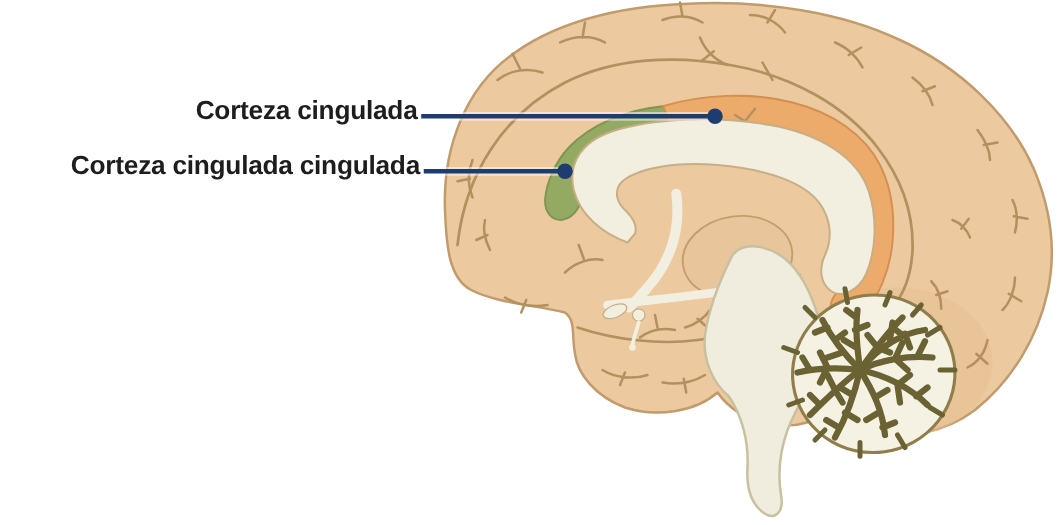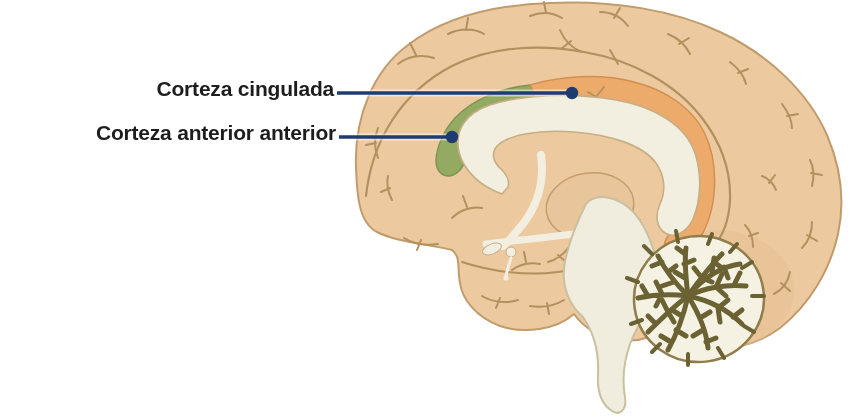--- a/index.html
+++ b/index.html
@@ -166,15 +166,15 @@
       <circle cx="572" cy="93" r="6.2" style="fill:var(--leader);"></circle>
     </g>
     <g>
       <line x1="339" y1="137" x2="452" y2="137" style="stroke:rgba(255,255,255,0.5);stroke-width:7;"></line>
       <line x1="339" y1="137" x2="452" y2="137" style="stroke:var(--leader);stroke-width:3.6;"></line>
       <circle cx="452" cy="137" r="6.2" style="fill:var(--leader);"></circle>
     </g>
   </svg>
 
   <div class="callout-label label-1">Corteza cingulada</div>
-  <div class="callout-label label-2">Corteza anterior anterior</div>
+  <div class="callout-label label-2">Corteza cingulada cingulada</div>
 
 </div>
 
 </body></html>

